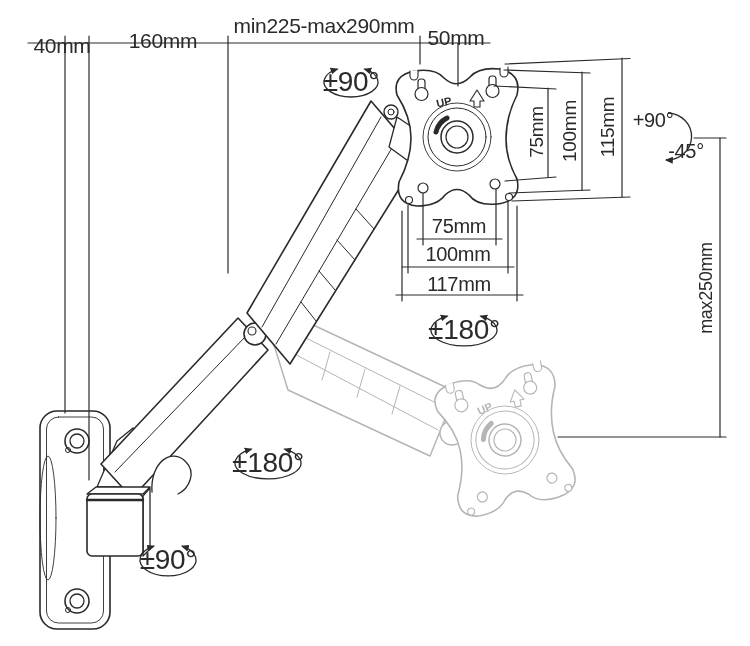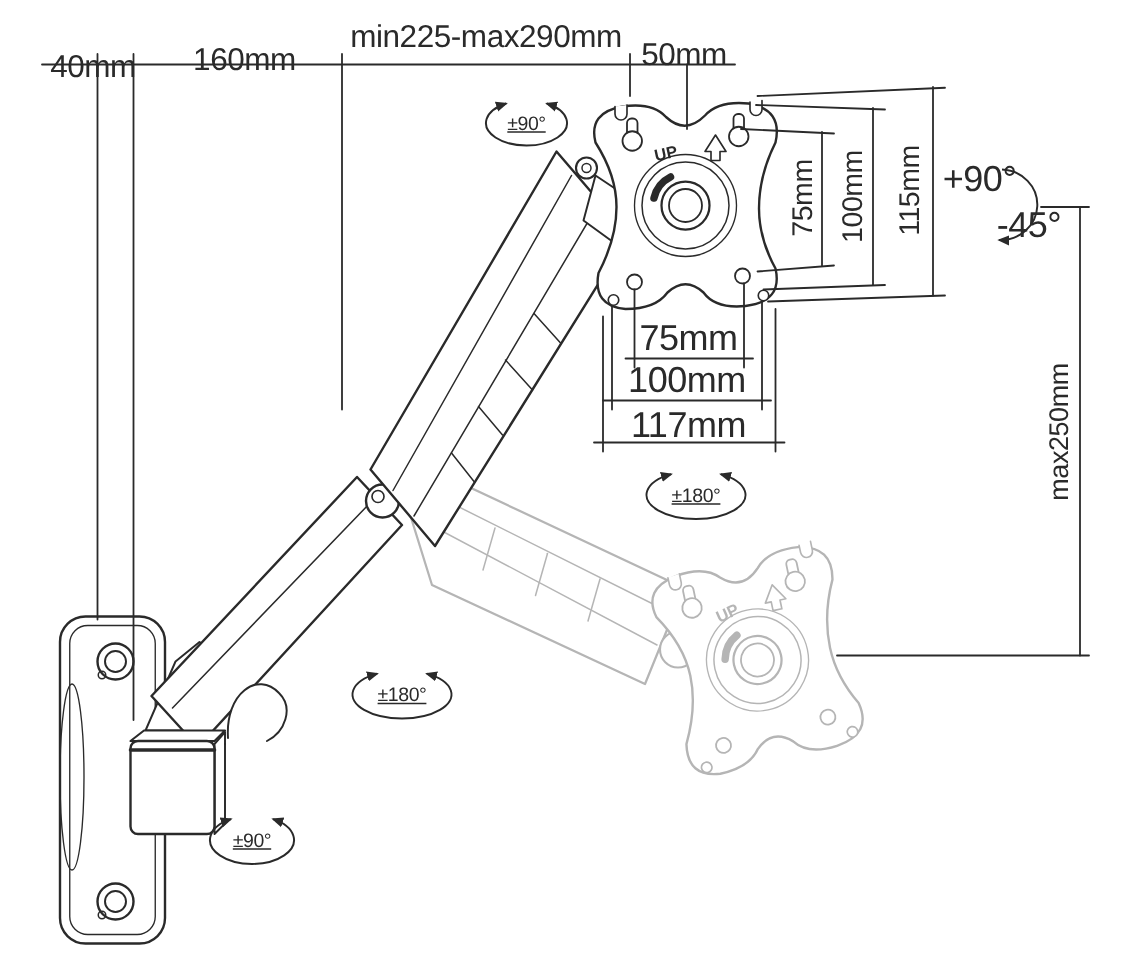--- a/index.html
+++ b/index.html
@@ -7,24 +7,24 @@
     position:relative;width:750px;height:646px;background:#ffffff;overflow:hidden;
     font-family:"Liberation Sans", sans-serif;
   }
   #art{position:absolute;left:0;top:0;}
   .label{
     position:absolute;color:#2a2a2a;white-space:nowrap;
     transform:translate(-50%,-50%);line-height:1;letter-spacing:-0.3px;
   }
   .rot{transform:translate(-50%,-50%) rotate(-90deg);}
   .fs-top{font-size:21px;}
-  .fs-dim{font-size:24px;}
+  .fs-dim{font-size:20px;}
   .fs-vdim{font-size:19px;}
   .fs-h{font-size:18px;}
-  .fs-rot{font-size:13px;text-decoration:underline;}
+  .fs-rot{font-size:28px;}
   
   .ink{stroke:#2a2a2a;color:#2a2a2a;}
   .ghost{stroke:#b5b5b5;color:#b5b5b5;}
   .dim{stroke:#2a2a2a;stroke-width:1.2;fill:none;}
   svg *{vector-effect:none;}
 </style>
 </head>
 <body>
 
 <div id="stage">

